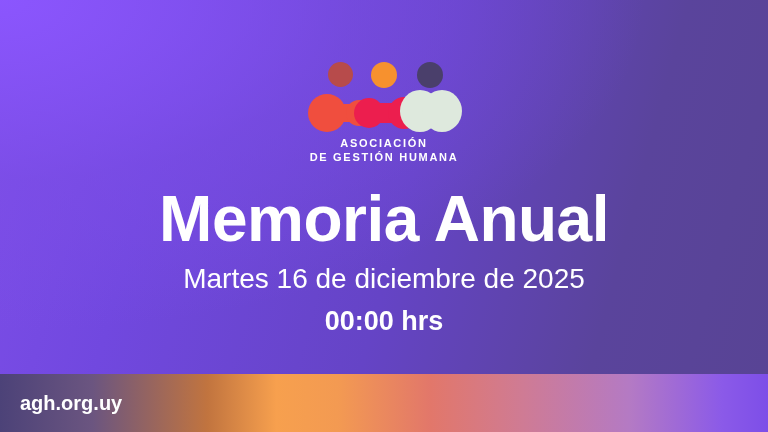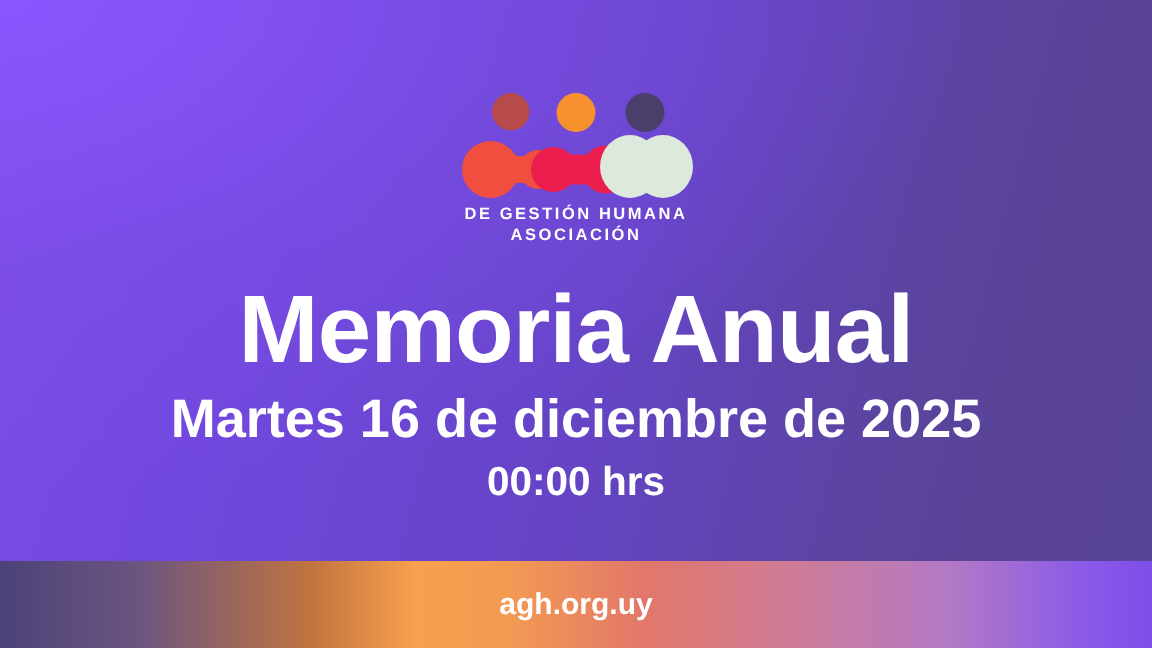--- a/index.html
+++ b/index.html
@@ -95,43 +95,43 @@
   .title {
     color: #ffffff;
     font-size: 64px;
     font-weight: bold;
     letter-spacing: -0.5px;
     line-height: 70px;
     margin: 0;
   }
   .subtitle {
     color: #ffffff;
-    font-size: 36px;
-    font-weight: bold;
+    font-size: 28px;
+    font-weight: normal;
     line-height: 38px;
     margin: 6px 0 0 0;
   }
   .time {
     color: #ffffff;
     font-size: 27px;
     font-weight: bold;
     line-height: 34px;
     margin: 6px 0 0 0;
   }
 
   
   .footer {
     position: absolute;
     left: 0;
     right: 0;
     bottom: 0;
     height: 58px;
     display: flex;
     align-items: center;
-    justify-content: center;
+    justify-content: space-between;
     padding: 0 20px;
     box-sizing: border-box;
     background: linear-gradient(90deg,
         #4c4278 0%,
         #6b5580 12%,
         #c1743f 27%,
         #f7a04e 36%,
         #f39a52 44%,
         #e2776a 56%,
         #cf7b94 68%,
@@ -175,22 +175,22 @@
           <span class="cap cap-b"></span>
       </span>
       <span class="blob blob-3">
         <span class="cap cap-a"></span>
           <span class="bar"></span>
           <span class="cap cap-b"></span>
       </span>
     </div>
 
     <div class="logo-text">
+      <div>ASOCIACIÓN</div>
       <div>DE GESTIÓN HUMANA</div>
-      <div>ASOCIACIÓN</div>
     </div>
   </div>
 
   <div class="headline-block">
     <h1 class="title">Memoria Anual</h1>
     <p class="subtitle">Martes 16 de diciembre de 2025</p>
     <p class="time">00:00 hrs</p>
   </div>
 
   <div class="footer">

